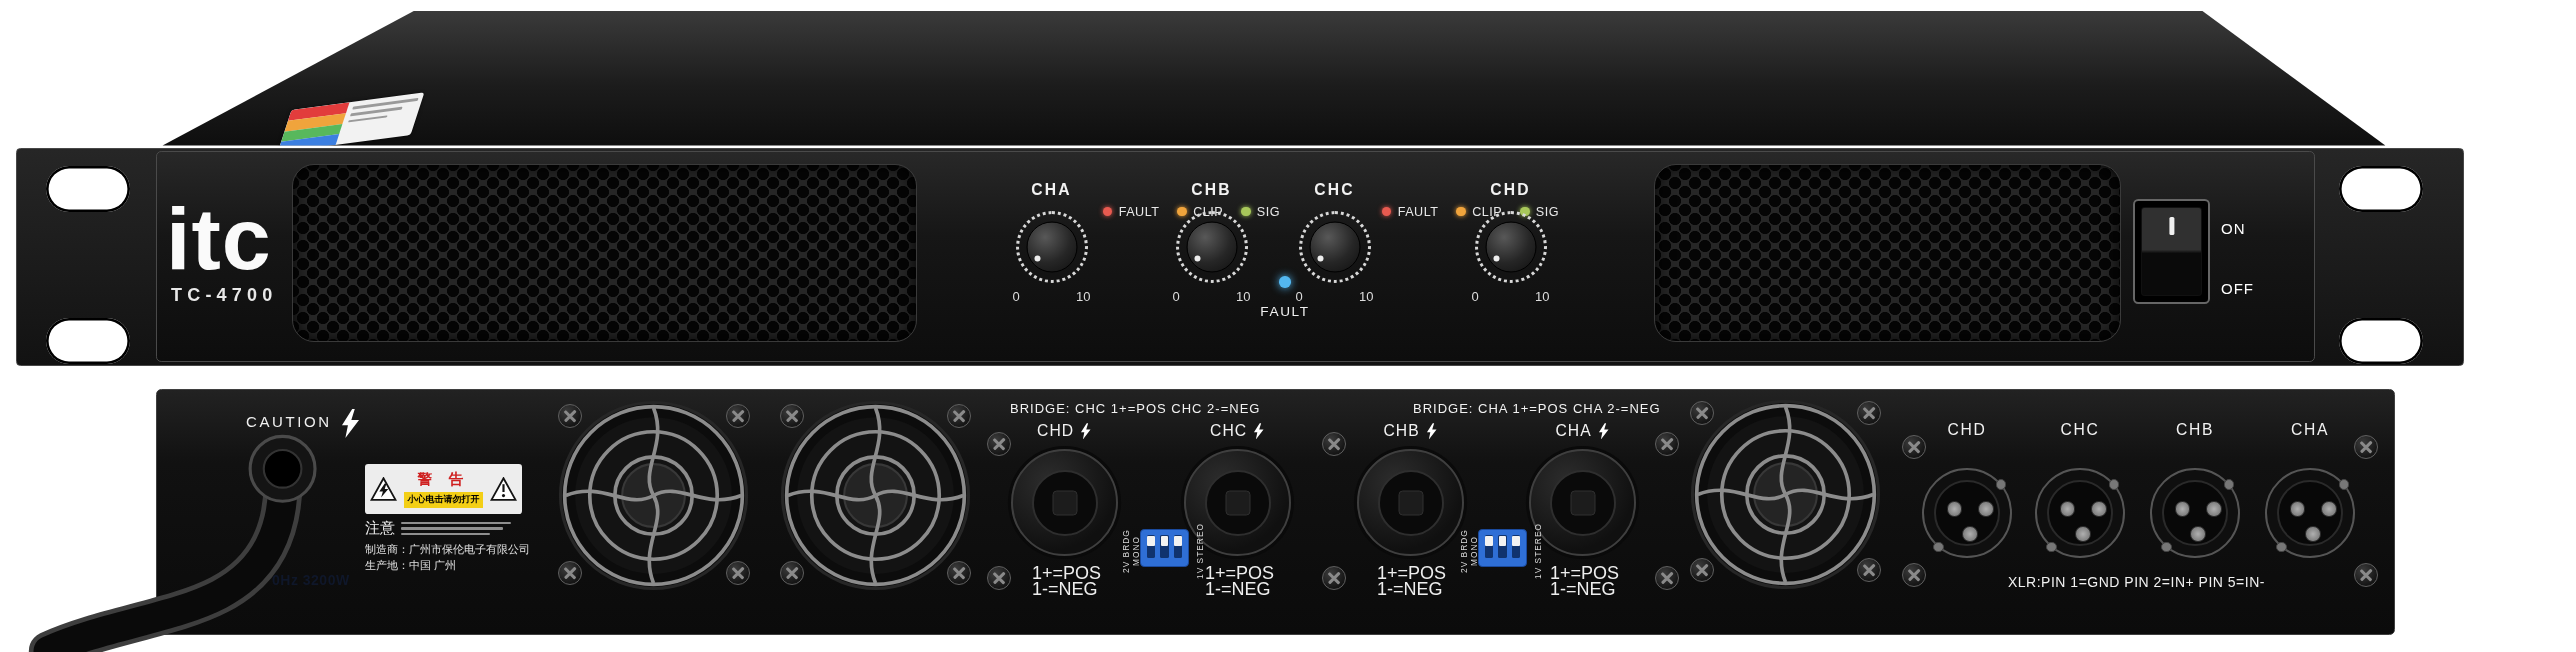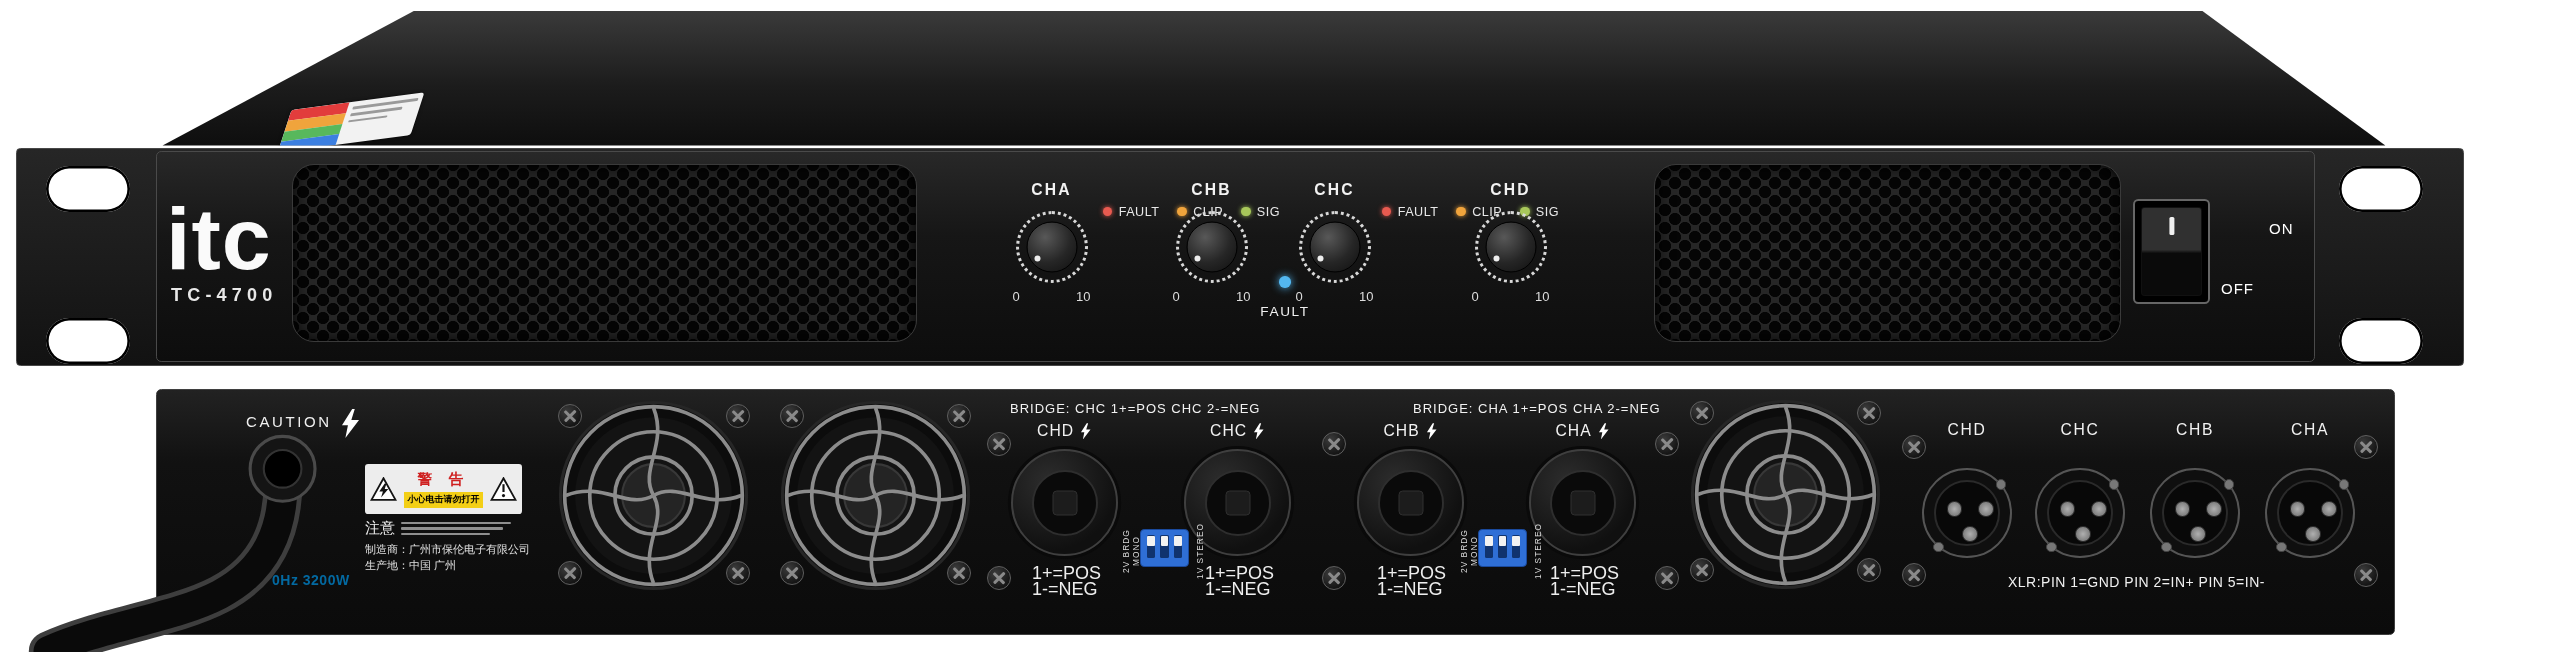--- a/index.html
+++ b/index.html
@@ -66,21 +66,21 @@
   .caution{left:246px;top:413px;font-size:15px;color:#f0f0f0;letter-spacing:2.6px;}
   .warn-sticker{left:365px;top:464px;width:157px;height:50px;background:#ededed;border-radius:3.1px;
     display:flex;align-items:center;gap:9px;padding:4.2px 5.2px;box-sizing:border-box;}
   .warn-center{flex:1;display:flex;flex-direction:column;align-items:center;gap:2.6px;min-width:0;}
   .warn-title{color:#cf2020;font-size:14.6px;font-weight:bold;letter-spacing:6.3px;white-space:nowrap;}
   .warn-sub{background:#f3cf16;color:#000;font-size:9px;font-weight:bold;padding:1.6px 3.1px;white-space:nowrap;}
   .warn-note{left:365px;top:519px;display:flex;align-items:center;gap:6.3px;}
   .note-label{color:#f0f0f0;font-size:15px;}
   .note-lines{display:flex;flex-direction:column;gap:3.1px;}
   .mfr{left:365px;top:541px;font-size:11px;color:#e0e0e0;line-height:16px;}
-  .rating{left:272px;top:572px;font-size:14px;color:#0369a1;font-weight:bold;letter-spacing:0.5px;}
+  .rating{left:272px;top:572px;font-size:14px;color:#0f172a;font-weight:bold;letter-spacing:0.5px;}
 
   .bridge{font-size:13px;color:#f2f2f2;letter-spacing:1px;}
 
   .spk-label{display:flex;align-items:center;justify-content:center;gap:6.3px;width:105px;top:422px;
     font-size:15.7px;color:#f2f2f2;letter-spacing:1px;}
   .spk{width:107px;height:107px;border-radius:50%;top:449px;
     background:radial-gradient(circle at 35% 30%,#2d2d2d,#101010 70%);
     border:2.6px solid #3f3f3f;box-shadow:0 0 0 3.1px #0a0a0a;box-sizing:border-box;position:absolute;}
   .spk-inner{position:absolute;left:50%;top:50%;transform:translate(-50%,-50%);width:62px;height:62px;border-radius:50%;
     background:#0a0a0a;border:2.1px solid #2e2e2e;}
@@ -230,21 +230,21 @@
         <span>0</span>
         <span>10</span>
       </div>
     </div>
 
     <div class="abs switch-frame">
       <div class="rocker">
         <div class="rocker-mark"></div>
       </div>
     </div>
-    <div class="abs sw-label" style="left:2221px;top:220px;margin-left:48px;">ON</div>
+    <div class="abs sw-label" style="left:2221px;top:220px;">ON</div>
     <div class="abs sw-label" style="left:2221px;top:280px;">OFF</div>
   </section>
 
   <section>
     <div class="abs rear-body"></div>
 
     <div class="abs caution">CAUTION</div>
     <svg class="abs" style="left:340px;top:409px;" width="21" height="29" viewBox="0 0 24 34">
       <path d="M14 0 L2 19 H9 L6 34 L22 13 H13 L17 0 Z" fill="#fff"></path>
     </svg>

